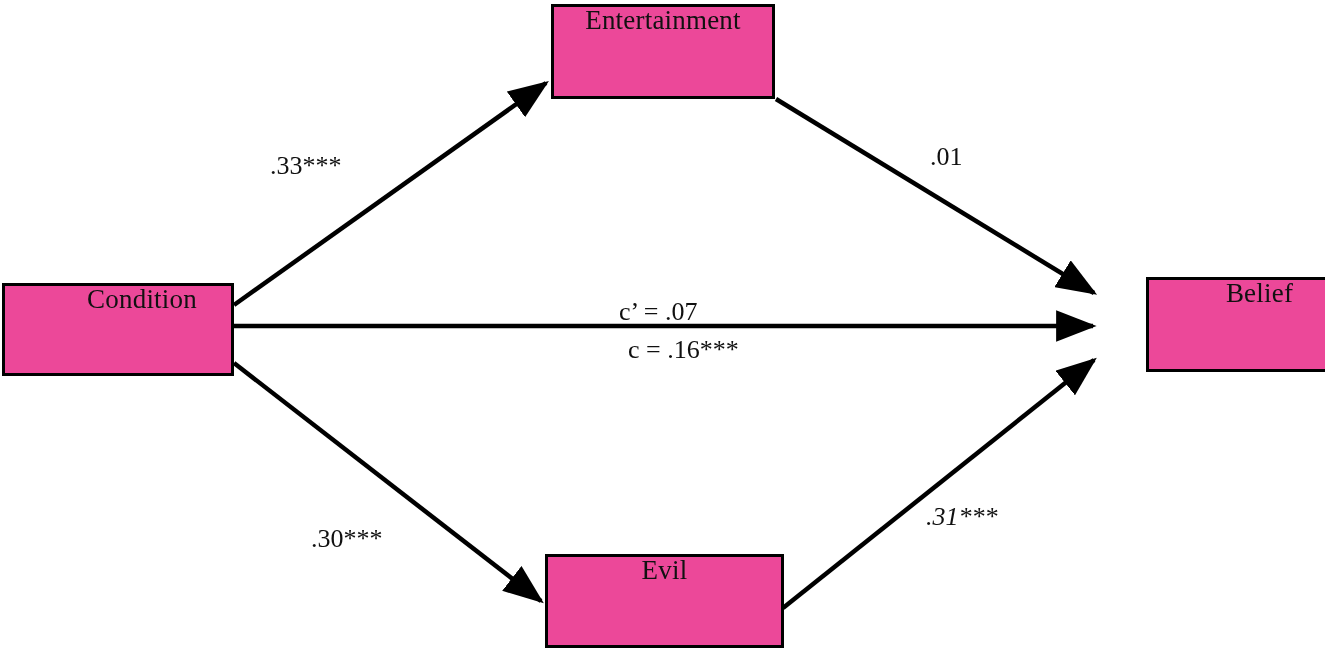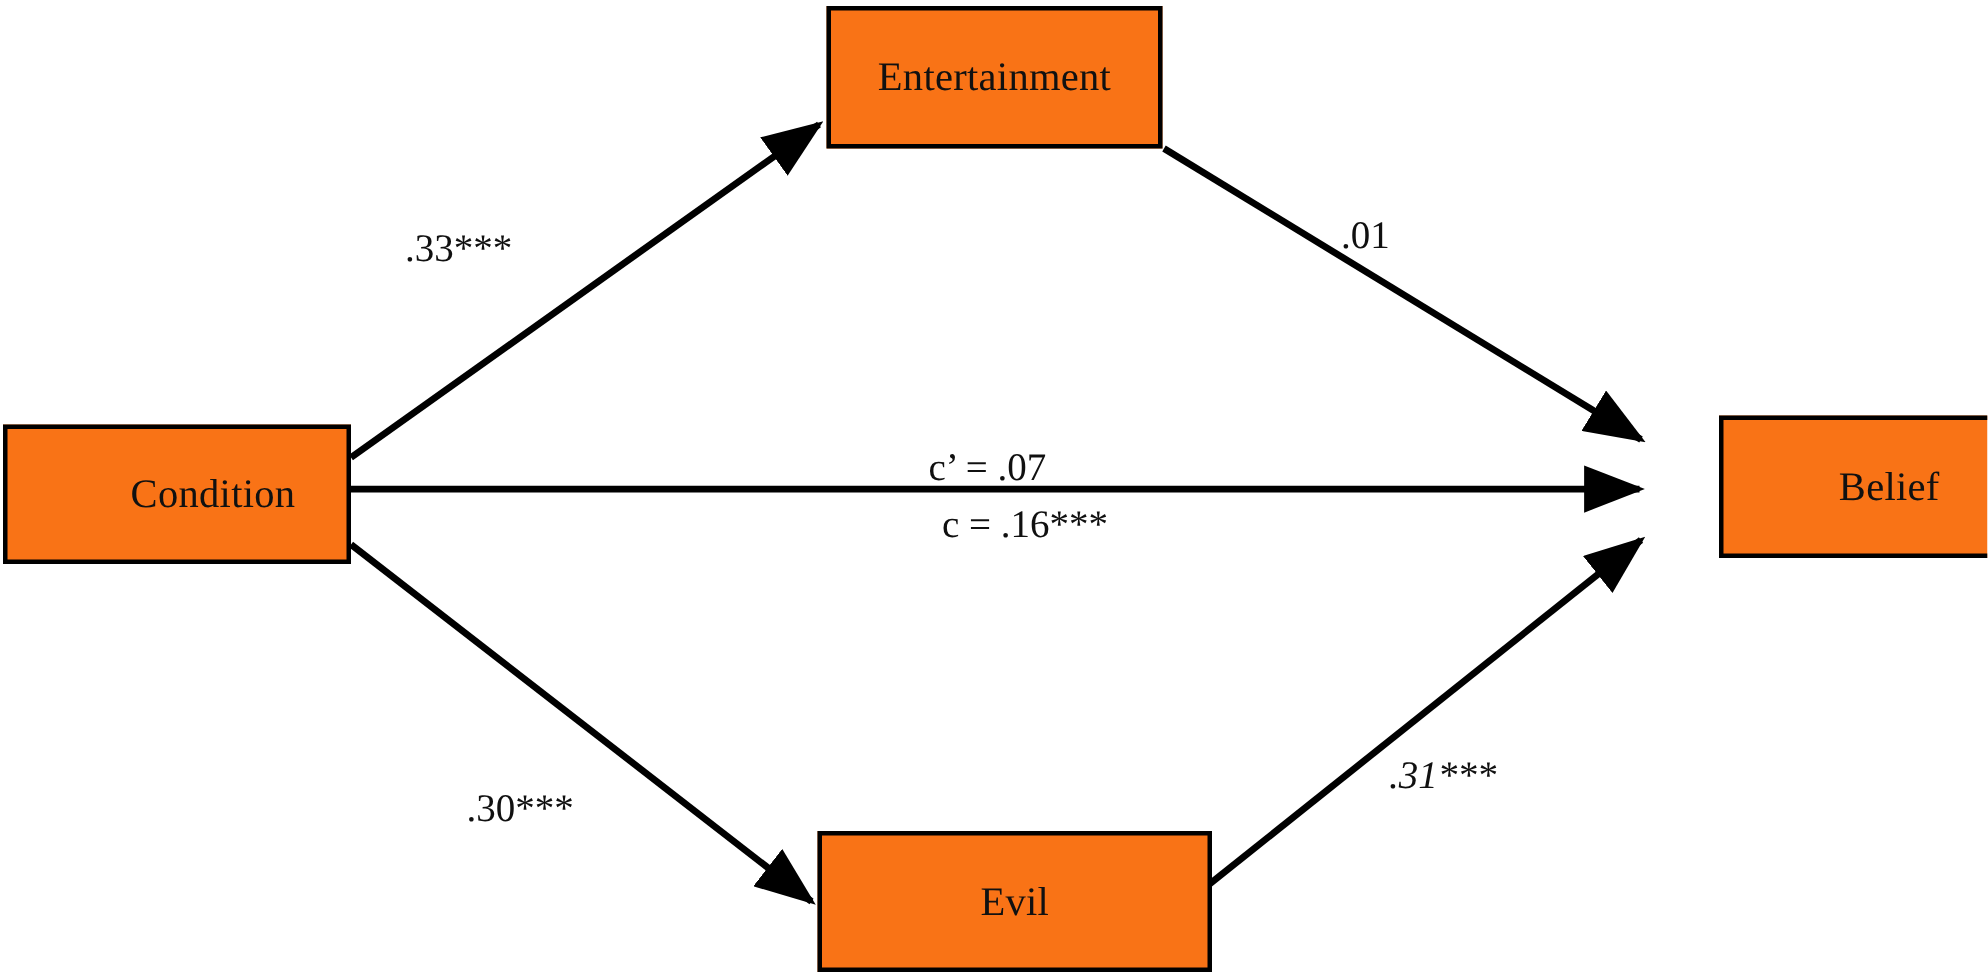--- a/index.html
+++ b/index.html
@@ -22,23 +22,23 @@
     top: 0;
     left: 0;
     width: 1325px;
     height: 653px;
     display: block;
   }
   .node-box {
     position: absolute;
     box-sizing: border-box;
     border: 3px solid #000000;
-    background: #f97316;
+    background: #ec4899;
     display: flex;
-    align-items: center;
+    align-items: flex-start;
     justify-content: center;
   }
   .node-label {
     font-family: "Liberation Serif", "DejaVu Serif", serif;
     font-size: 27px;
     color: #111111;
     line-height: 1;
     letter-spacing: 0.2px;
     white-space: nowrap;
   }
@@ -46,26 +46,26 @@
     position: absolute;
     font-family: "Liberation Serif", "DejaVu Serif", serif;
     font-size: 26px;
     color: #101010;
     white-space: nowrap;
     line-height: 1;
   }
   
   #node-condition    { left: 2px;    top: 283px; width: 232px; height: 93px; padding-left: 48px; }
   #node-entertainment{ left: 551px;  top: 4px;   width: 224px; height: 95px; }
-  #node-evil         { left: 545px;  top: 554px; width: 263px; height: 94px; }
+  #node-evil         { left: 545px;  top: 554px; width: 239px; height: 94px; }
   #node-belief       { left: 1098px; top: 277px; width: 227px; height: 95px; margin-left: 48px; }
 
   
   #label-a1  { left: 270px; top: 141px; margin-top: 12px; }
-  #label-b1  { left: 894px; top: 144px; }
+  #label-b1  { left: 930px; top: 144px; }
   #label-cp  { left: 619px; top: 299px; }
   #label-c   { left: 628px; top: 337px; text-align: center; }
   #label-a2  { left: 311px; top: 497px; margin-top: 29px; }
   #label-b2  { left: 926px; top: 504px; font-style: italic; }
 </style>
 </head>
 <body>
 
 <div id="diagram-root">
 

